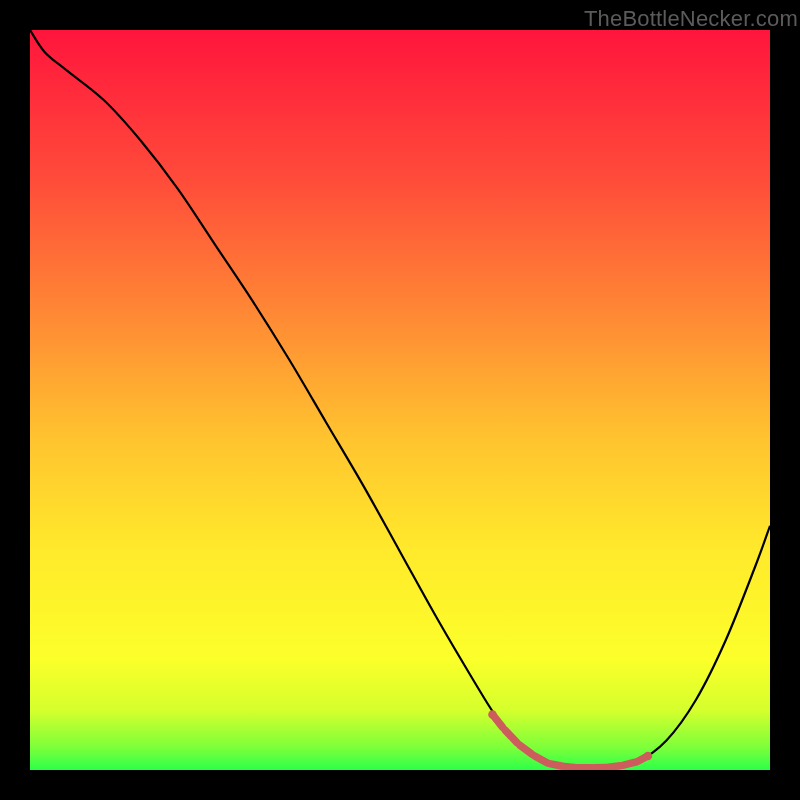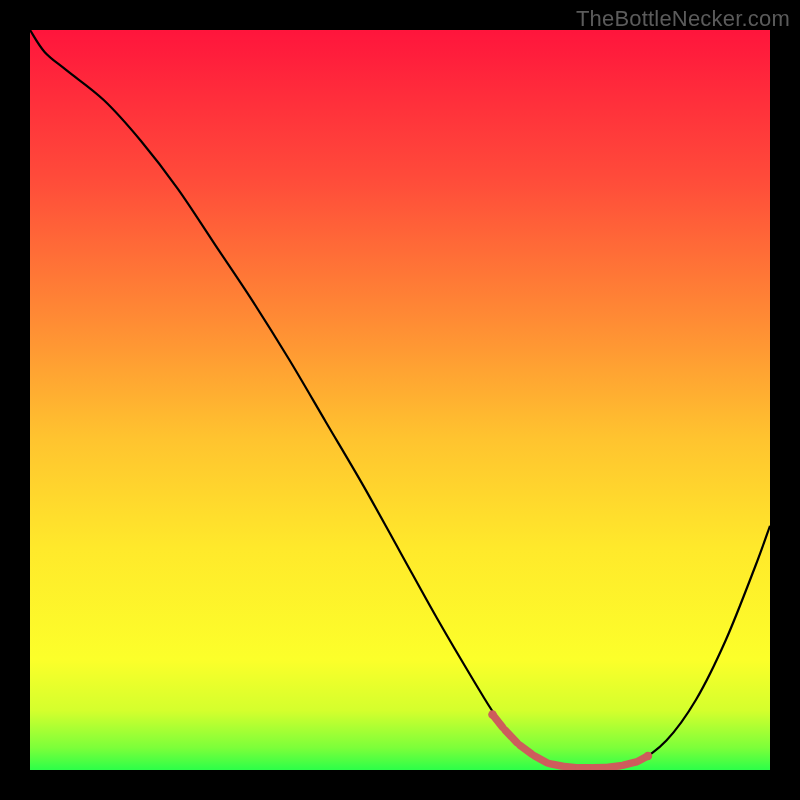--- a/index.html
+++ b/index.html
@@ -6,21 +6,21 @@
   html, body { width: 800px; height: 800px; background: #000; overflow: hidden; }
   .frame {
     position: relative;
     width: 800px;
     height: 800px;
     background: #000;
   }
   .watermark {
     position: absolute;
     top: 6px;
-    right: 10px;
+    right: 2px;
     font-family: Arial, Helvetica, sans-serif;
     font-size: 22px;
     color: #5b5b5b;
     letter-spacing: 0.2px;
     z-index: 10;
   }
   .plot-wrap {
     position: absolute;
     left: 30px;
     top: 30px;

